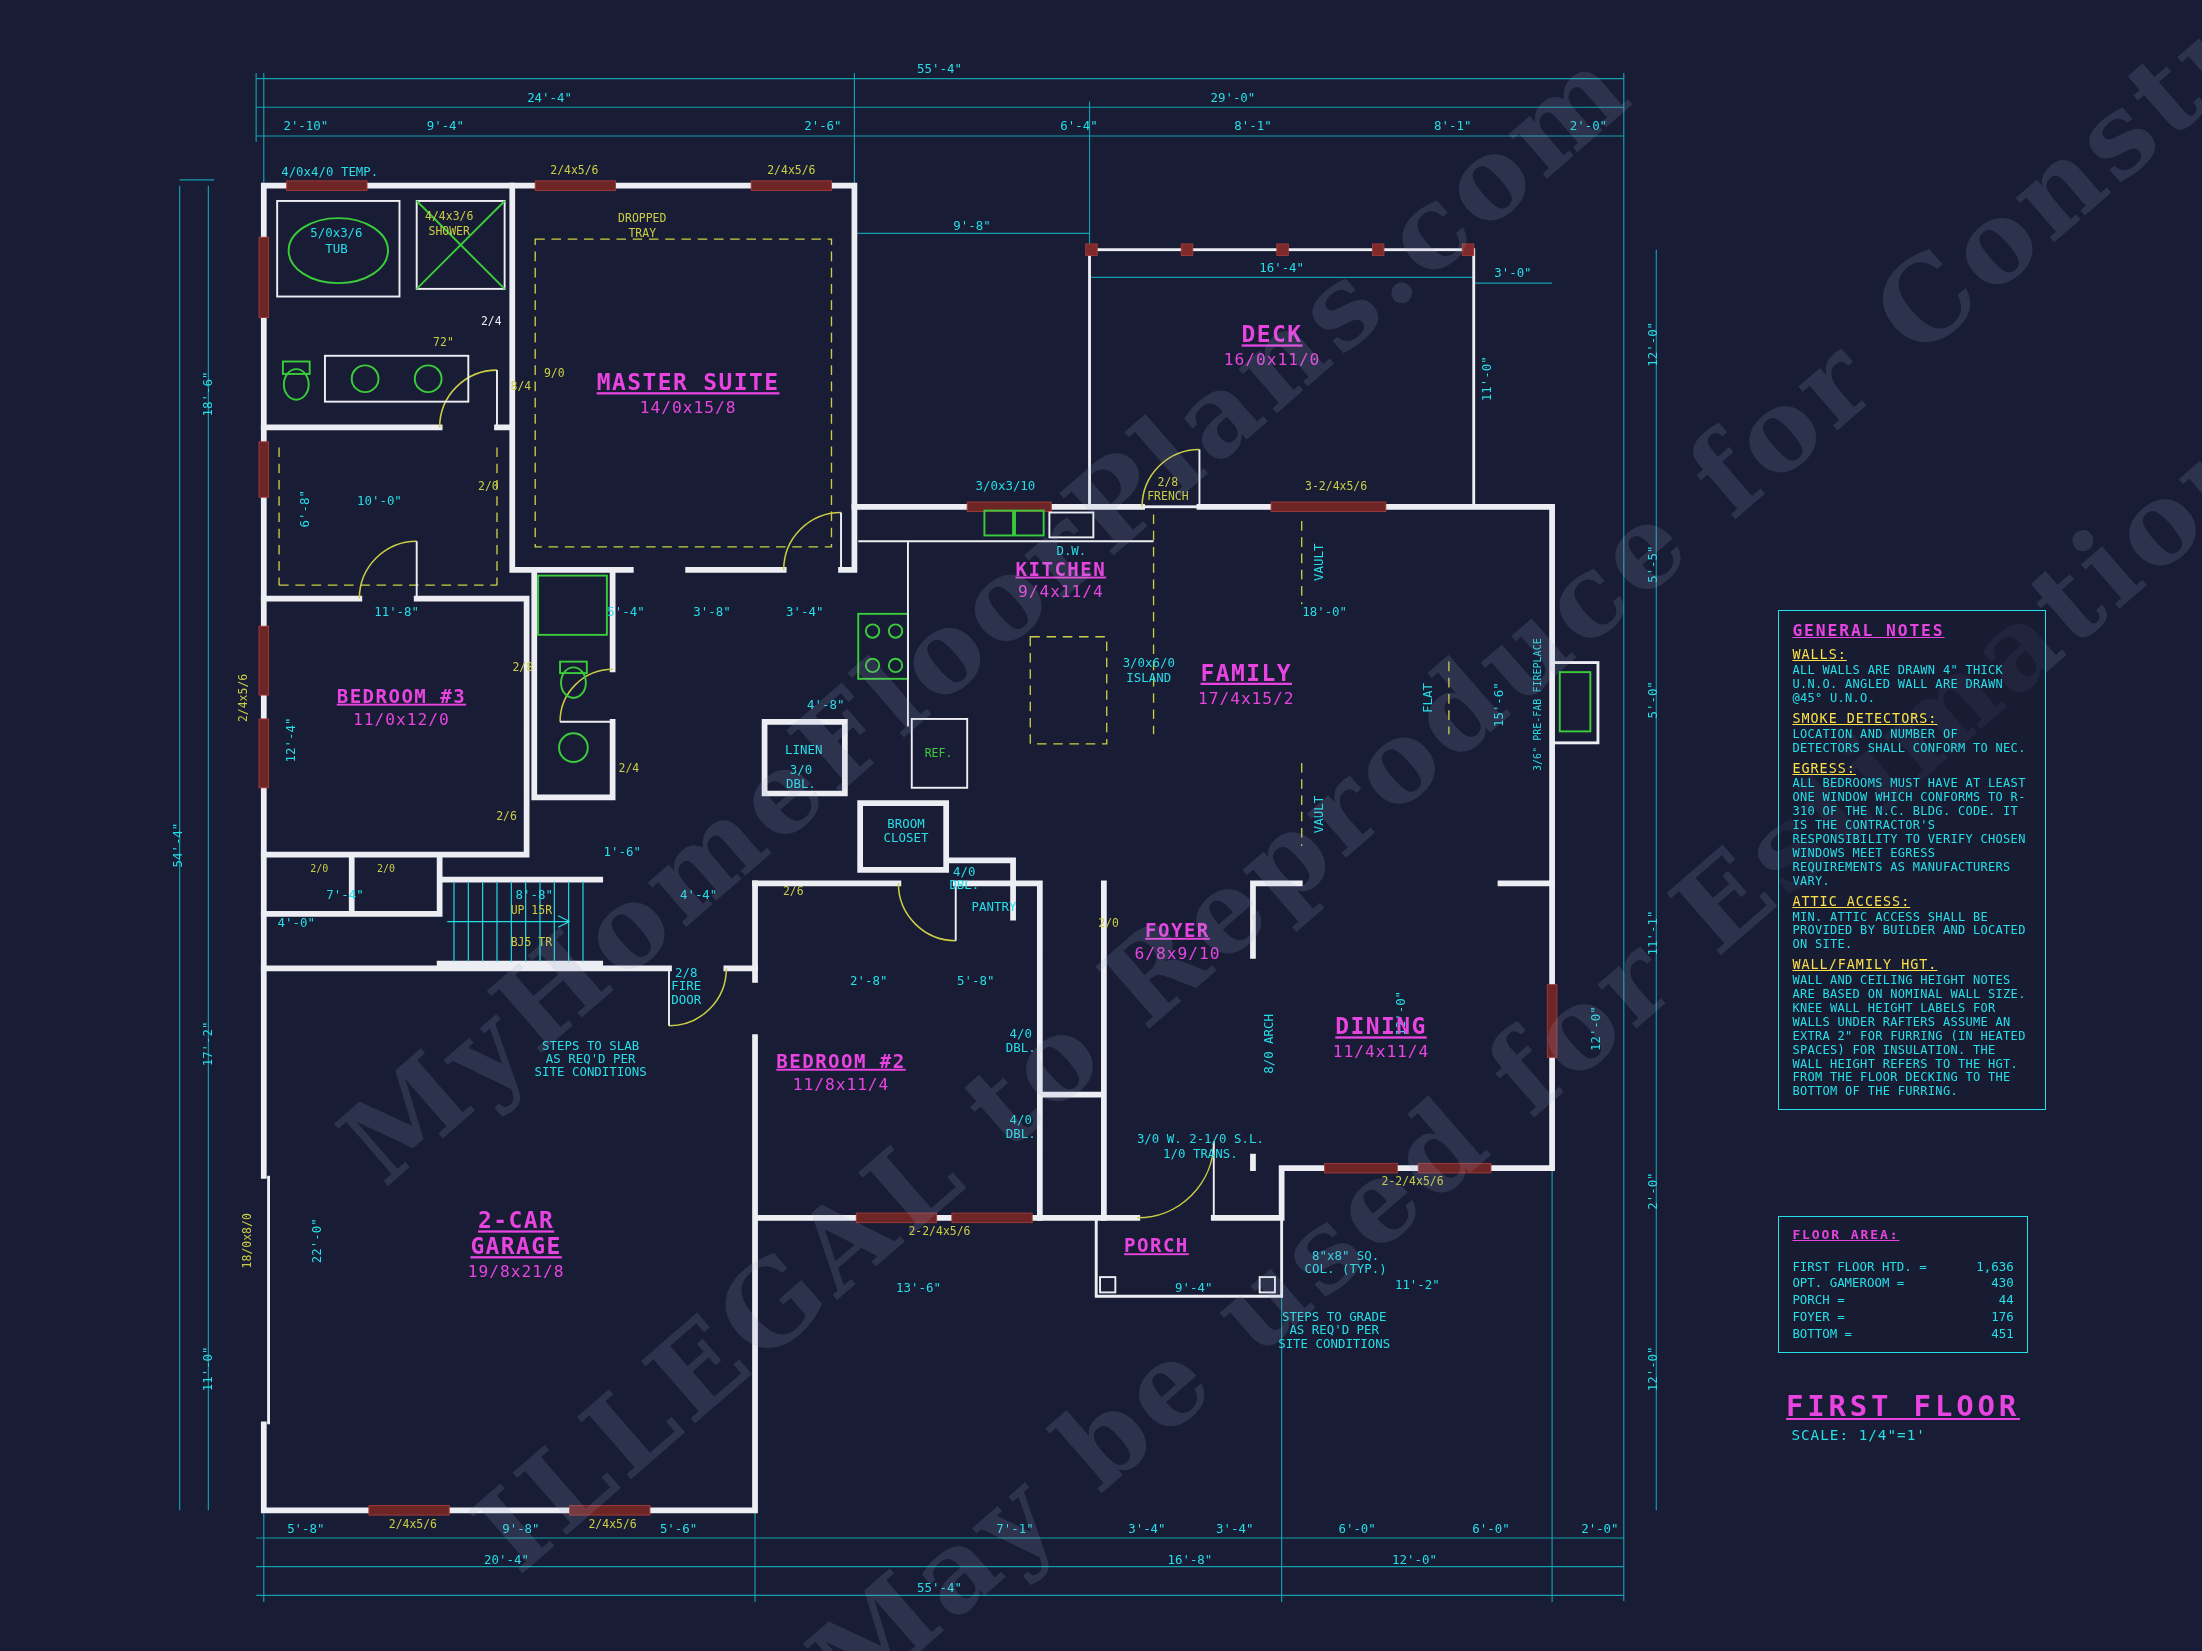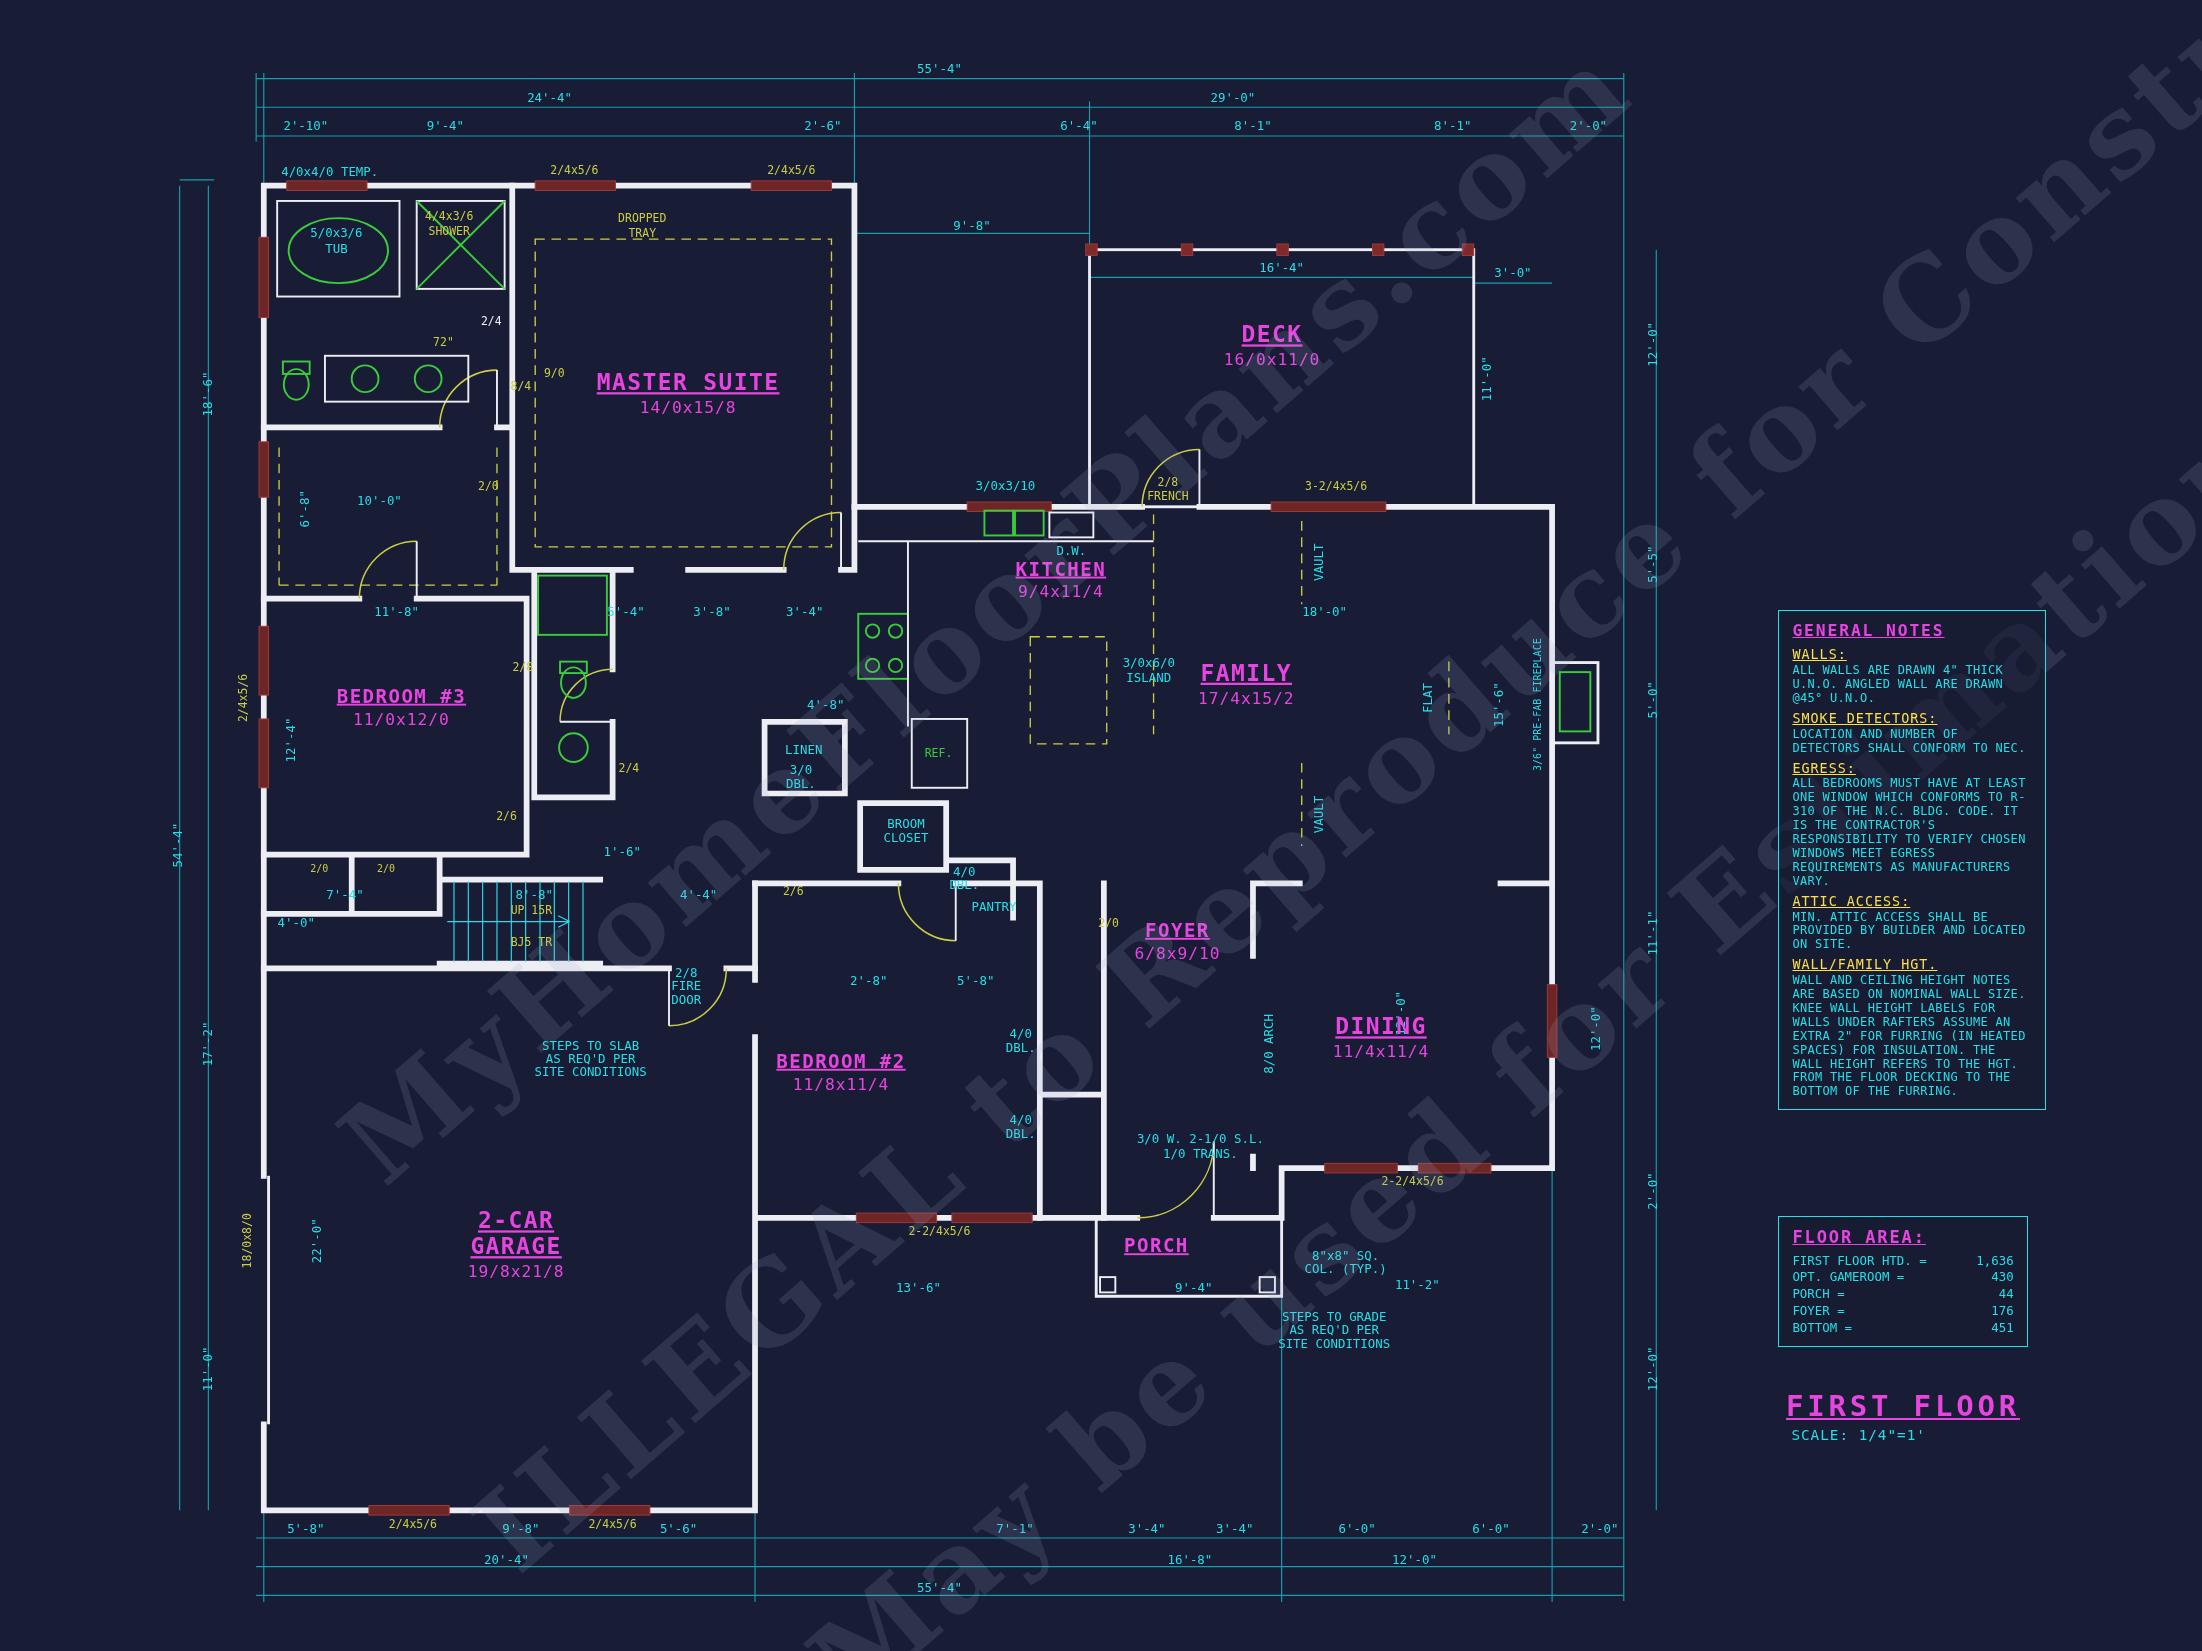--- a/index.html
+++ b/index.html
@@ -356,21 +356,21 @@
       <div class="note-head">ATTIC ACCESS:</div>
       <div class="note-body">MIN. ATTIC ACCESS SHALL BE PROVIDED BY BUILDER AND LOCATED ON SITE.</div>
     </div>
     <div class="note-sec">
       <div class="note-head">WALL/FAMILY HGT.</div>
       <div class="note-body">WALL AND CEILING HEIGHT NOTES ARE BASED ON NOMINAL WALL SIZE. KNEE WALL HEIGHT LABELS FOR WALLS UNDER RAFTERS ASSUME AN EXTRA 2" FOR FURRING (IN HEATED SPACES) FOR INSULATION. THE WALL HEIGHT REFERS TO THE HGT. FROM THE FLOOR DECKING TO THE BOTTOM OF THE FURRING.</div>
     </div>
   </div>
 
   <div class="panel" style="left:1778px;top:1216px;width:250px;">
-    <div class="panel-title" style="font-size:17px;margin-bottom:6px;">FLOOR AREA:</div>
+    <div class="panel-title" style="font-size:13px;margin-bottom:17px;">FLOOR AREA:</div>
     <div class="area-row">
       <span>FIRST FLOOR HTD. =</span>
       <span>1,636</span>
     </div>
     <div class="area-row">
       <span>OPT. GAMEROOM =</span>
       <span>430</span>
     </div>
     <div class="area-row">
       <span>PORCH =</span>

